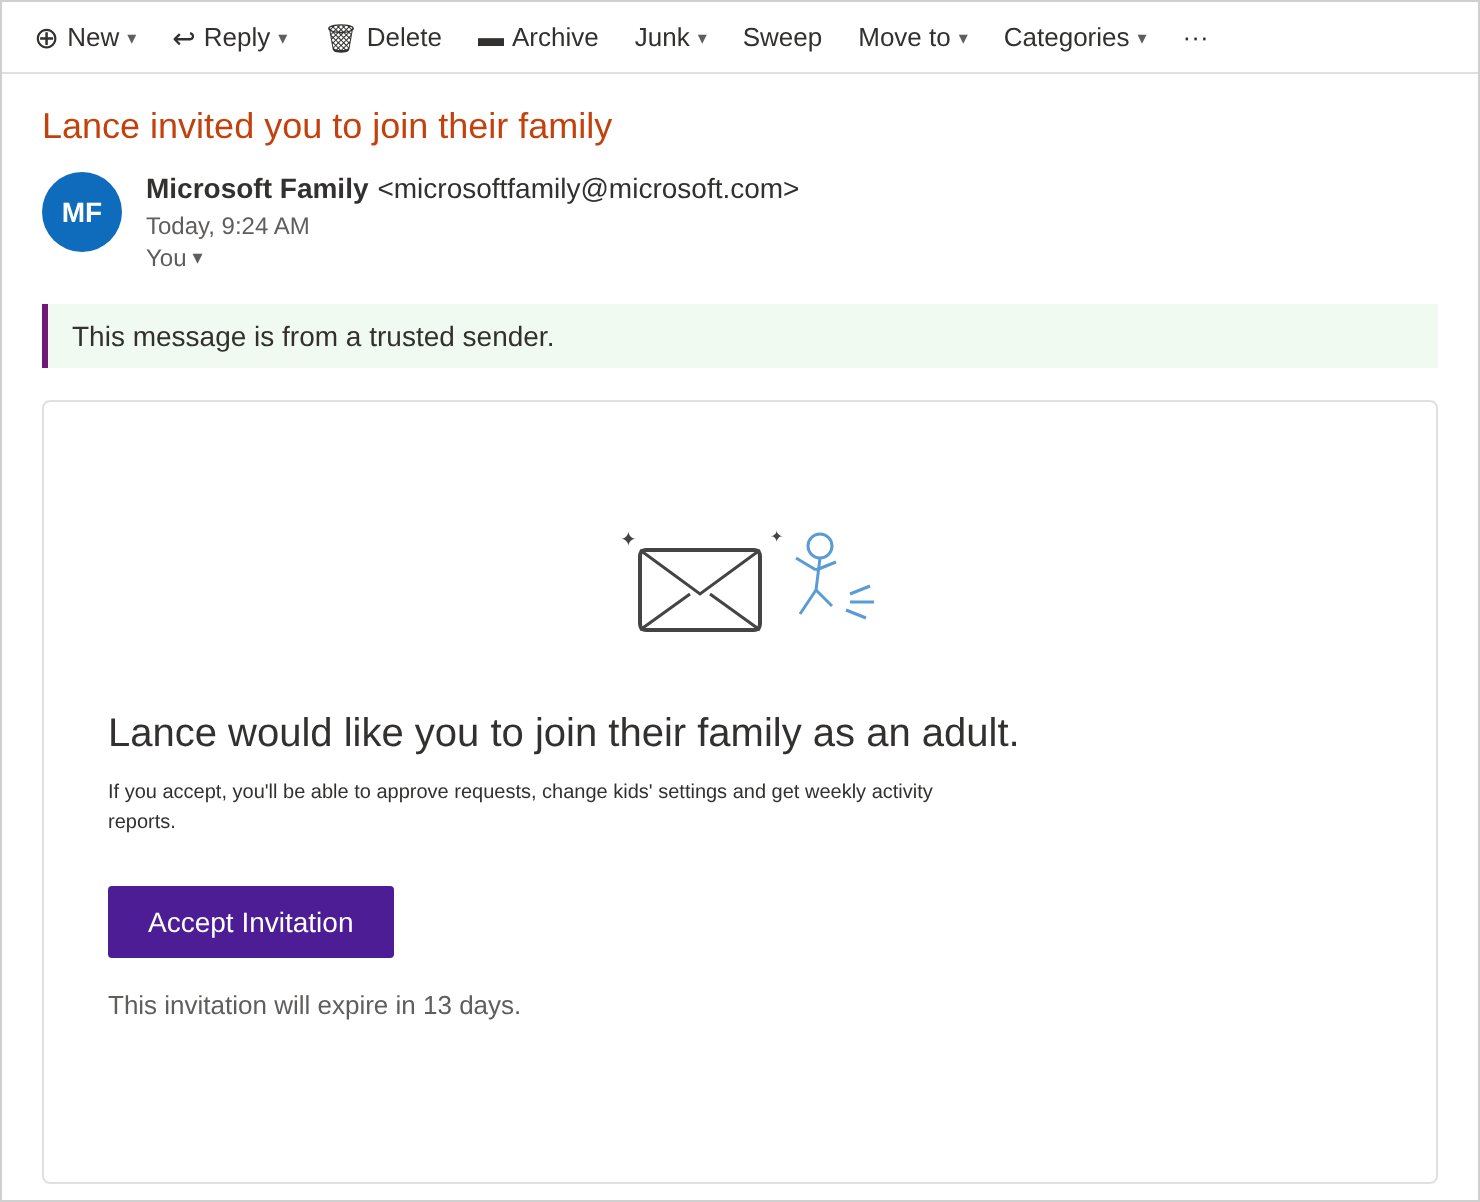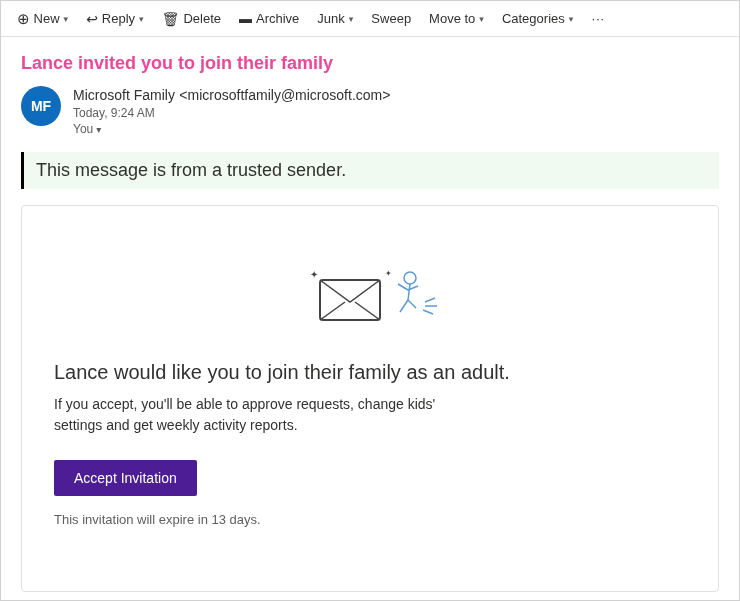--- a/index.html
+++ b/index.html
@@ -44,22 +44,22 @@
     .toolbar-btn .chevron {
       font-size: 9px;
       color: #605e5c;
     }
     
     .email-header {
       padding: 16px 20px 8px 20px;
     }
     .email-subject {
       font-size: 18px;
-      font-weight: 700;
-      color: #ec4899;
+      font-weight: 400;
+      color: #c2410c;
       margin-bottom: 12px;
     }
     .sender-row {
       display: flex;
       align-items: flex-start;
       gap: 12px;
     }
     .avatar {
       width: 40px;
       height: 40px;
@@ -72,21 +72,21 @@
       font-size: 14px;
       font-weight: 600;
       flex-shrink: 0;
     }
     .sender-info {
       flex: 1;
     }
     .sender-name {
       font-size: 14px;
       color: #323130;
-      font-weight: 400;
+      font-weight: 700;
     }
     .sender-email {
       font-size: 14px;
       color: #323130;
       font-weight: 400;
     }
     .sender-time {
       font-size: 12px;
       color: #605e5c;
       margin-top: 2px;
@@ -101,22 +101,22 @@
     }
     .recipient-chevron {
       font-size: 10px;
       cursor: pointer;
     }
     
     .trusted-banner {
       margin: 8px 20px;
       padding: 8px 12px;
       background: #f0faf0;
-      border-left: 3px solid #000000;
-      font-size: 18px;
+      border-left: 3px solid #701a75;
+      font-size: 14px;
       color: #323130;
     }
     
     .email-body {
       flex: 1;
       overflow: auto;
       margin: 8px 20px 8px 20px;
       border: 1px solid #e0e0e0;
       border-radius: 4px;
       background: #ffffff;
@@ -153,21 +153,21 @@
     }
     
     .invite-heading {
       font-size: 20px;
       color: #323130;
       font-weight: 400;
       margin-bottom: 8px;
       line-height: 1.4;
     }
     .invite-description {
-      font-size: 14px;
+      font-size: 10px;
       color: #323130;
       line-height: 1.5;
       margin-bottom: 24px;
       max-width: 420px;
     }
     .accept-btn {
       background: #4c1d95;
       color: white;
       border: none;
       padding: 10px 20px;

